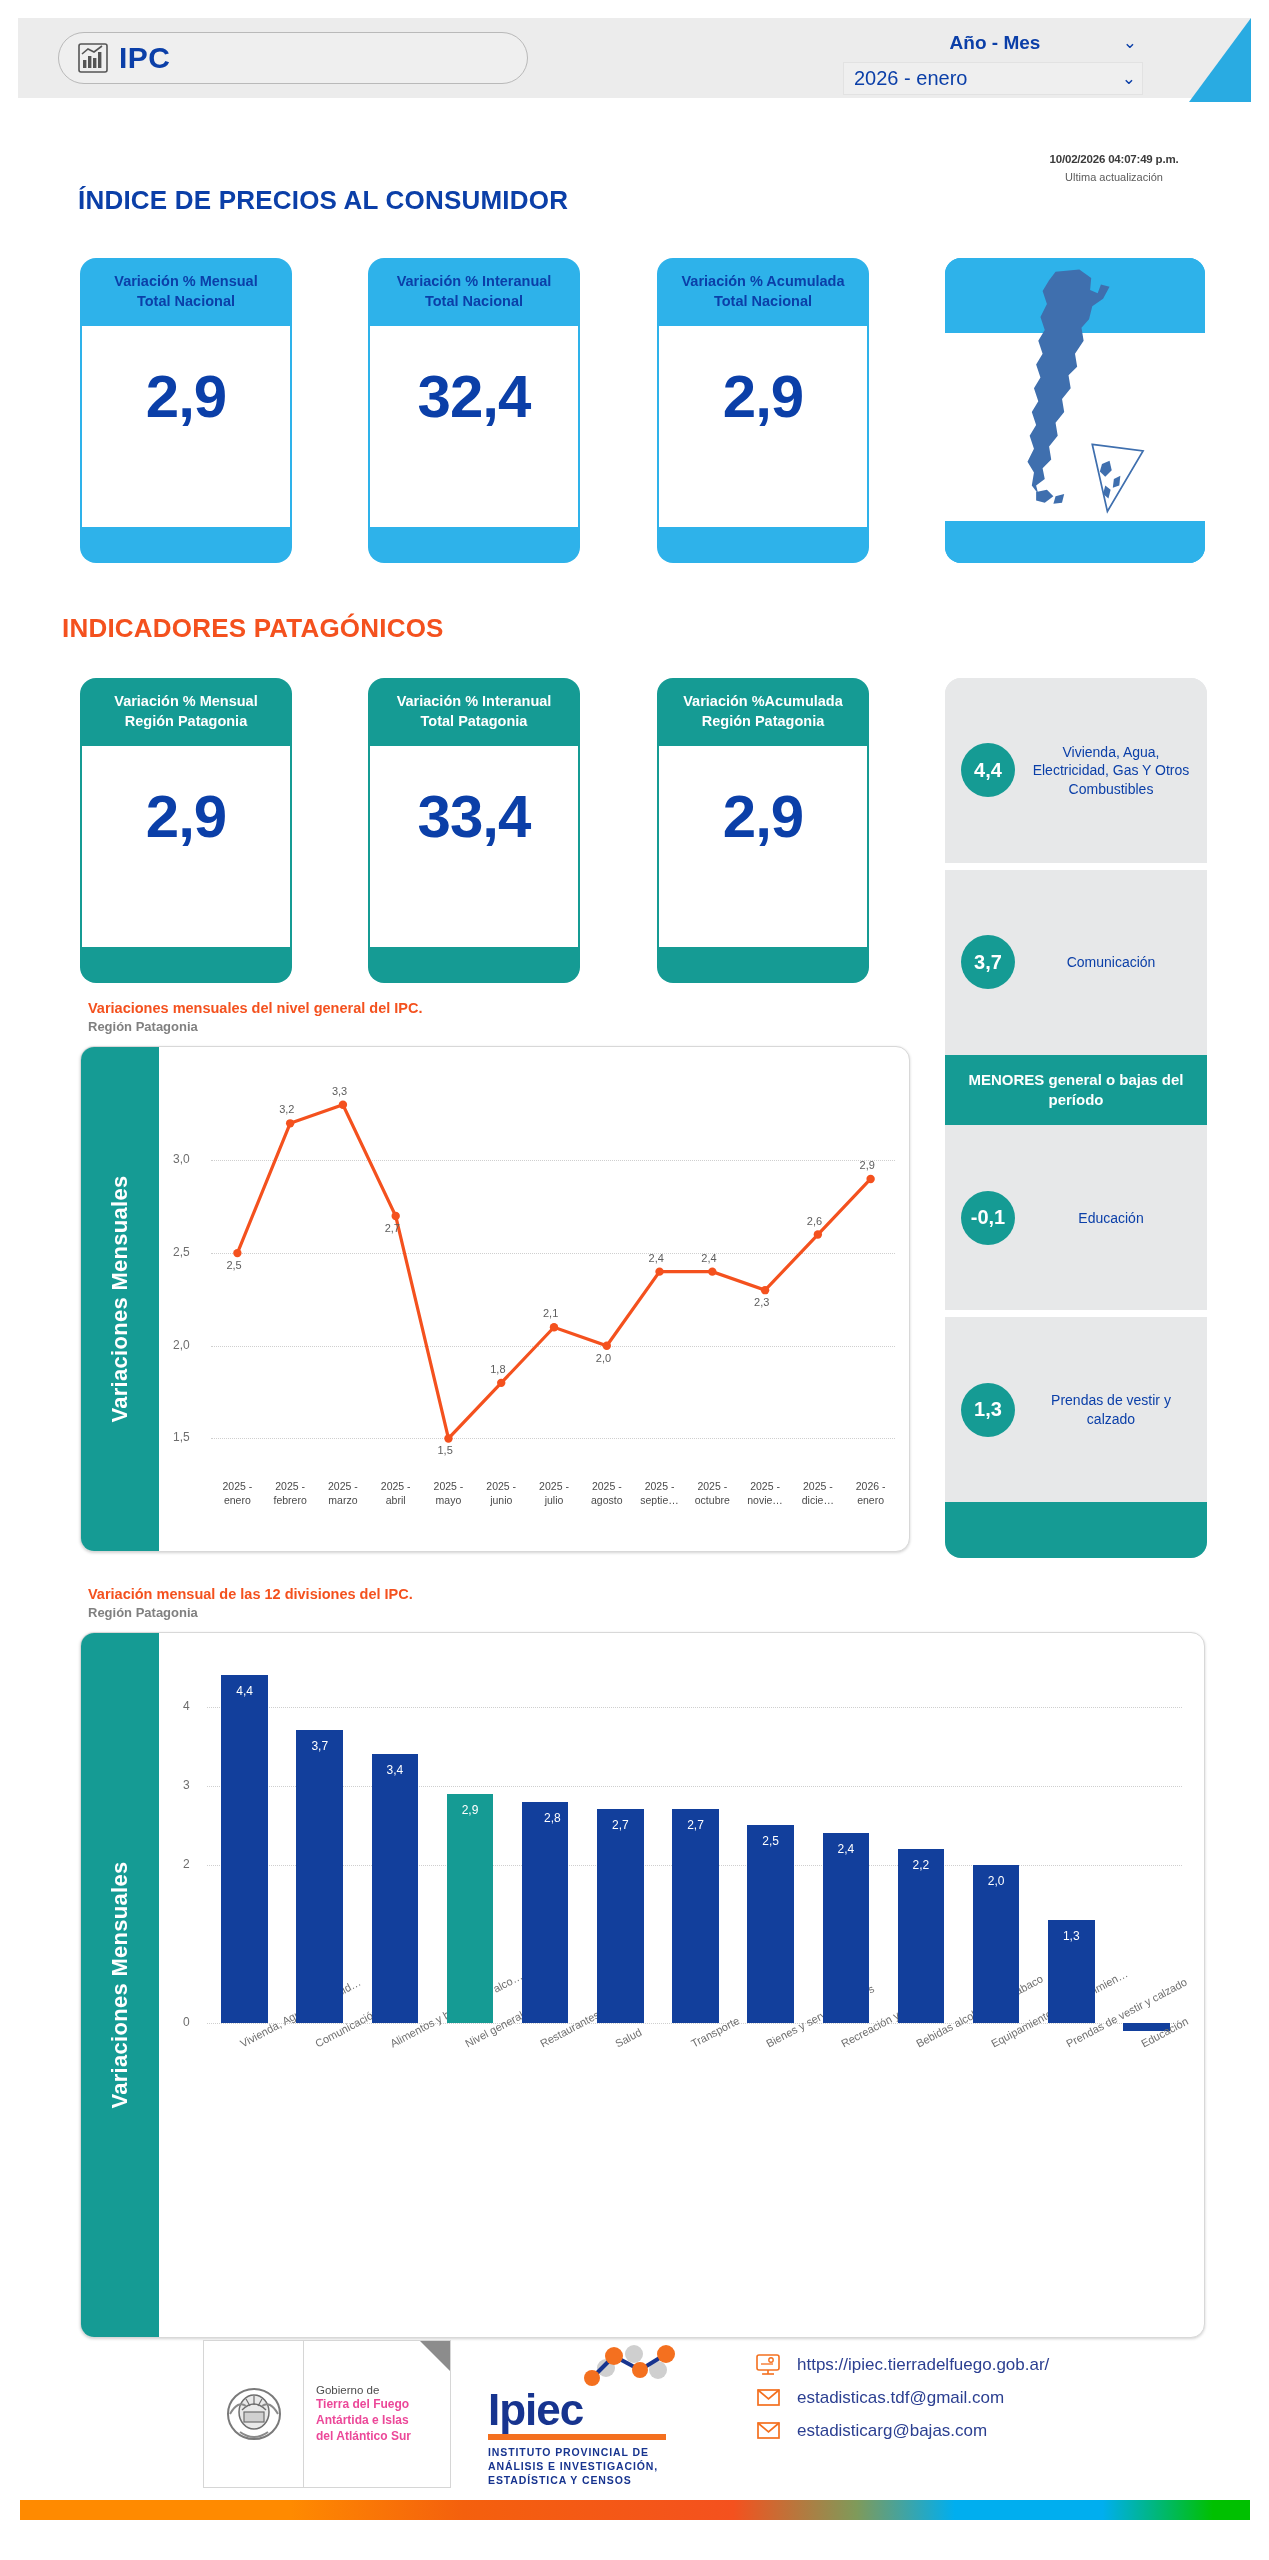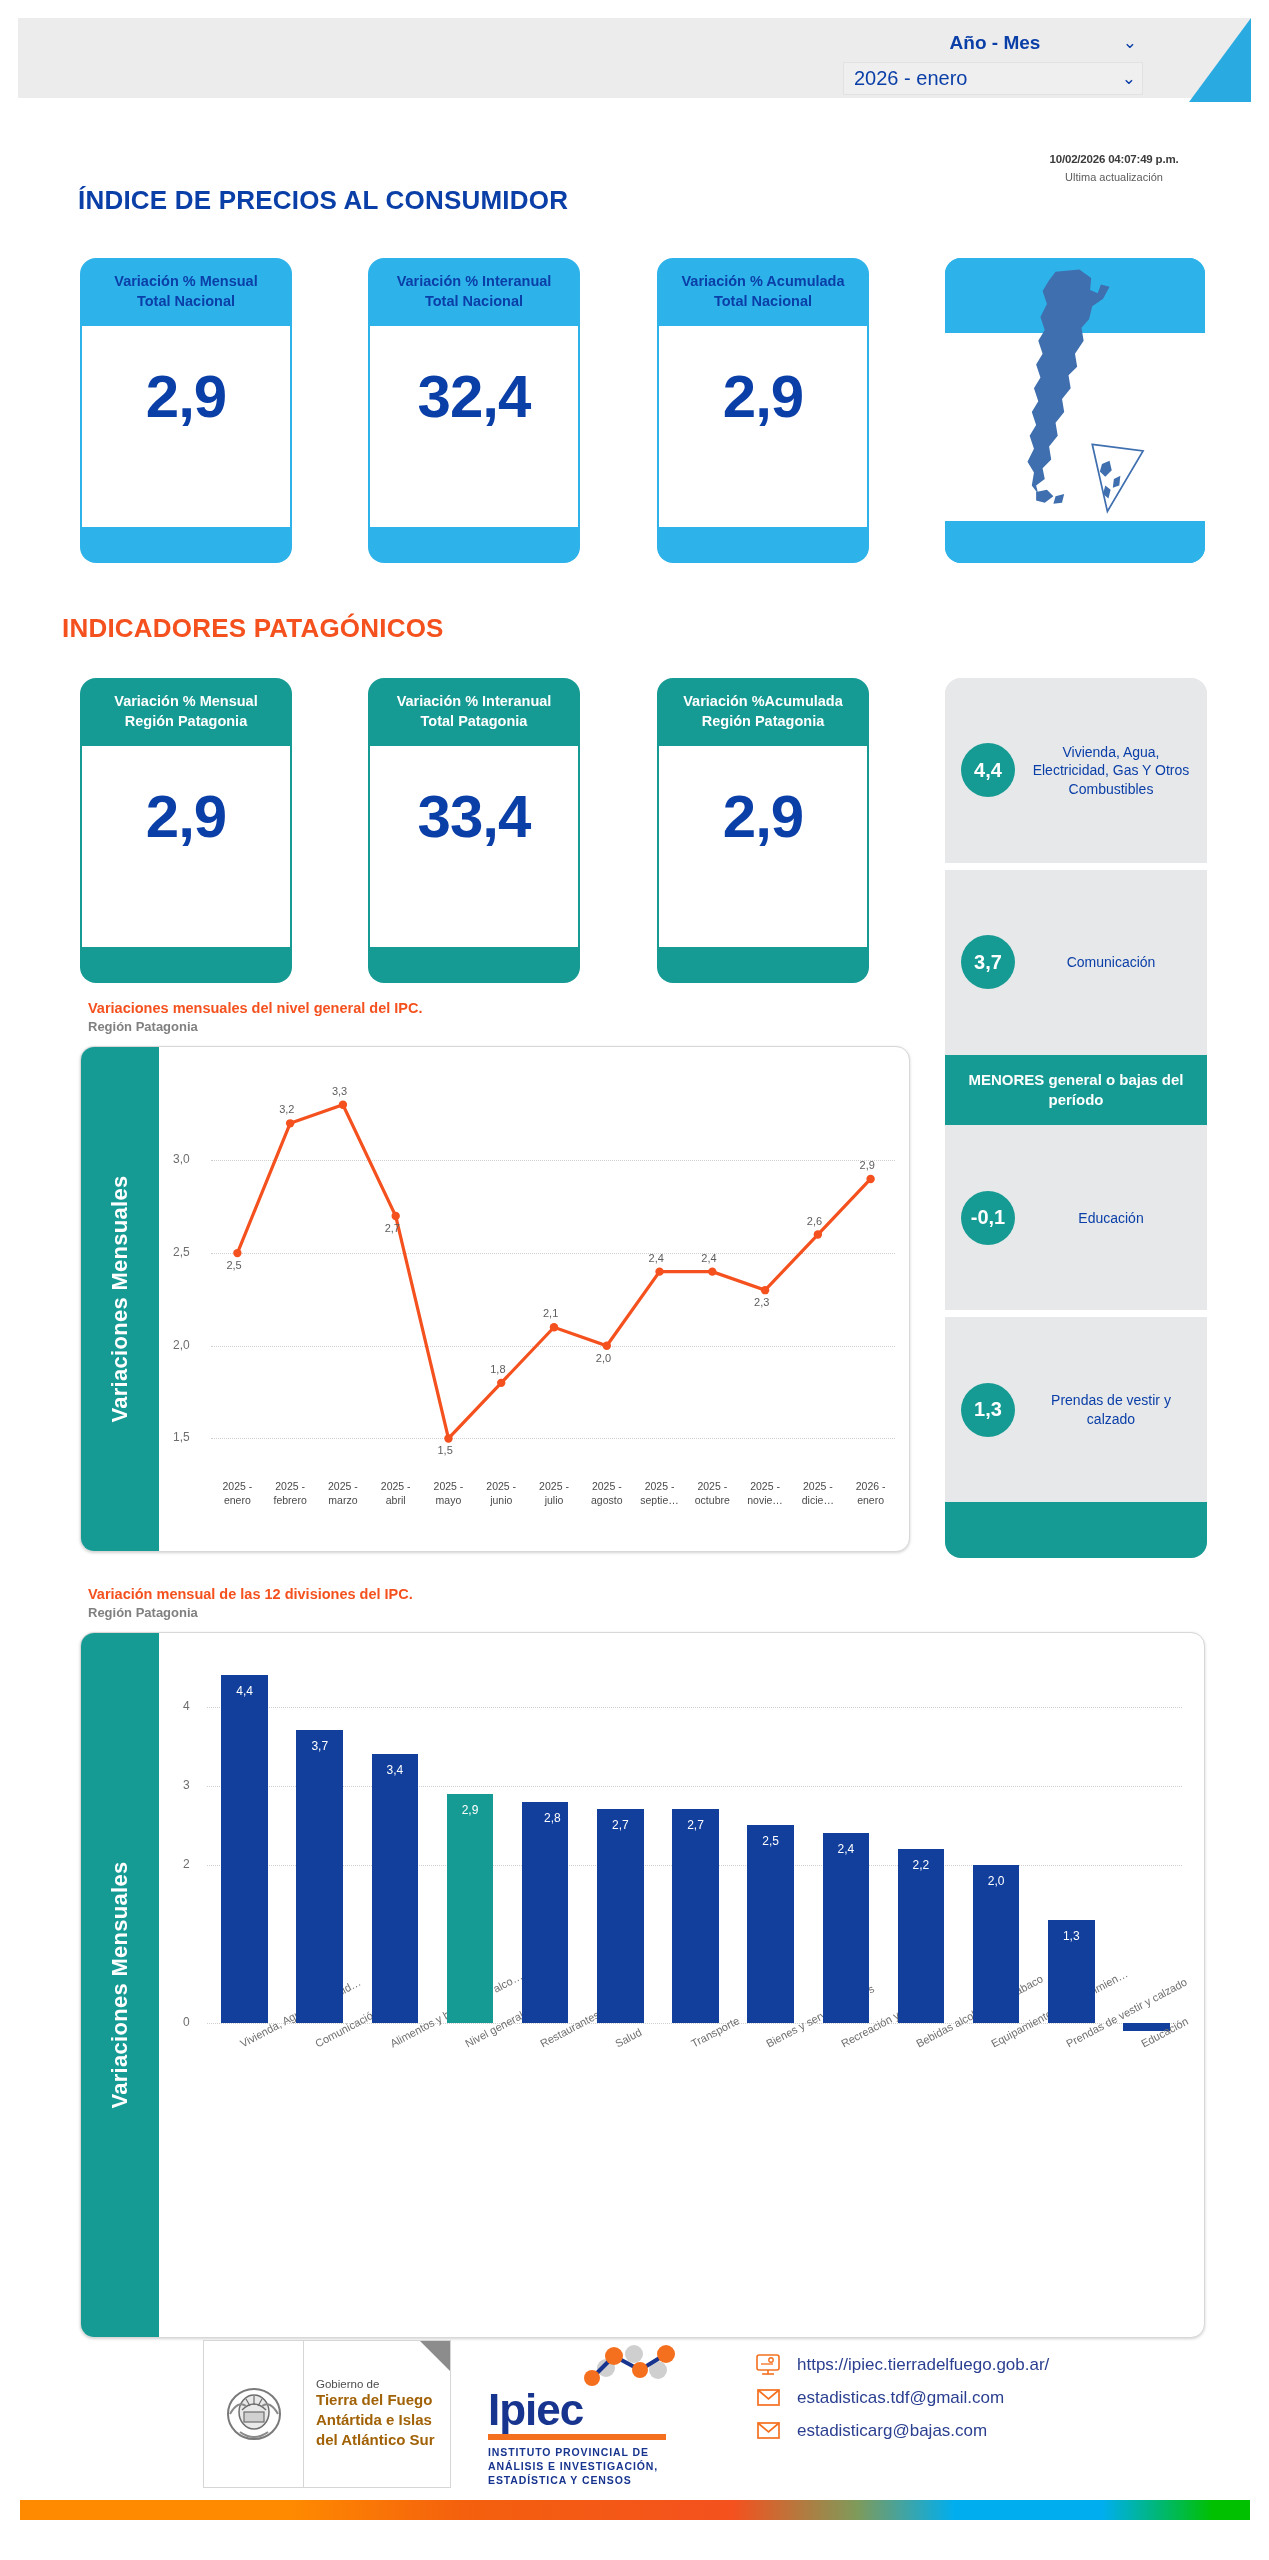--- a/index.html
+++ b/index.html
@@ -177,21 +177,21 @@
     position:absolute; left:203px; top:10px; width:248px; height:148px;
     border:1px solid #d6d6d6; background:#fff; display:flex;
   }
   .gov-left { width:100px; display:flex; align-items:center; justify-content:center;
     border-right:1px solid #d6d6d6; }
   .gov-right { flex:1; display:flex; flex-direction:column; justify-content:center;
     padding-left:12px; position:relative; }
   .gov-fold { position:absolute; right:0; top:0; width:0; height:0;
     border-top:30px solid #8c8c8c; border-left:30px solid transparent; }
   .gov-l1 { font-size:11.5px; color:#4d4d4d; }
-  .gov-l2 { font-size:15px; color:#a16207; font-weight:bold; line-height:1.35;}
+  .gov-l2 { font-size:12px; color:#ec4899; font-weight:bold; line-height:1.35;}
 
   .ipiec-logo { position:absolute; left:488px; top:14px; width:200px; height:140px; }
   .ipiec-word { font-size:44px; font-weight:bold; color:#17348f; letter-spacing:-1px;
     margin-top:44px; line-height:1; }
   .ipiec-rule { height:6px; background:#f4701f; width:178px; margin-top:2px; }
   .ipiec-sub { font-size:10.5px; color:#17348f; font-weight:bold;
     letter-spacing:0.9px; line-height:1.35; margin-top:5px; }
 
   .contact { position:absolute; left:755px; top:24px; }
   .crow { display:flex; align-items:center; gap:16px; margin-bottom:11px; }
@@ -206,20 +206,31 @@
   }
 </style>
 </head>
 <body>
 
 <div class="page">
 
   <div class="header">
     <div class="header-blue-tri"></div>
 
+    <div class="ipc-pill">
+      <svg class="ipc-icon" viewBox="0 0 32 32">
+        <rect x="2" y="2" width="28" height="28" rx="2" fill="none" stroke="#555" stroke-width="1.6"></rect>
+        <rect x="6" y="18" width="3.4" height="8" fill="#555"></rect>
+        <rect x="11" y="14" width="3.4" height="12" fill="#555"></rect>
+        <rect x="16" y="16" width="3.4" height="10" fill="#555"></rect>
+        <rect x="21" y="10" width="3.4" height="16" fill="#555"></rect>
+        <polyline points="5,12 11,7 17,10 25,4" fill="none" stroke="#555" stroke-width="1.6"></polyline>
+      </svg>
+      <span class="ipc-text">IPC</span>
+    </div>
 
     <div class="sel-block">
       <div class="sel-row first">
         <span class="sel-label">Año - Mes</span>
         <span class="chev">⌄</span>
       </div>
       <div class="sel-row second">
         <span class="sel-value">2026 - enero</span>
         <span class="chev">⌄</span>
       </div>

